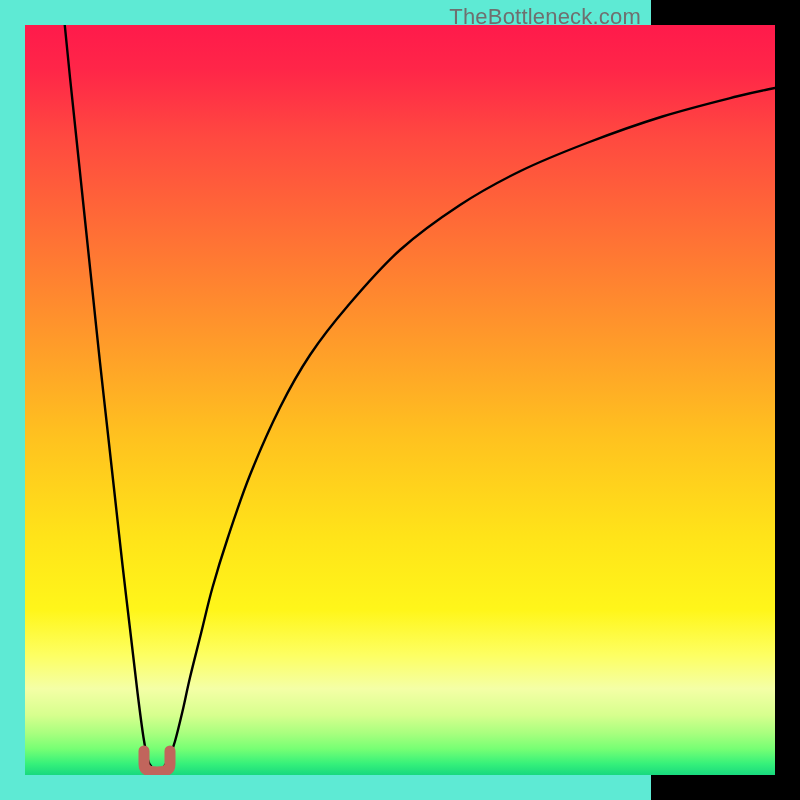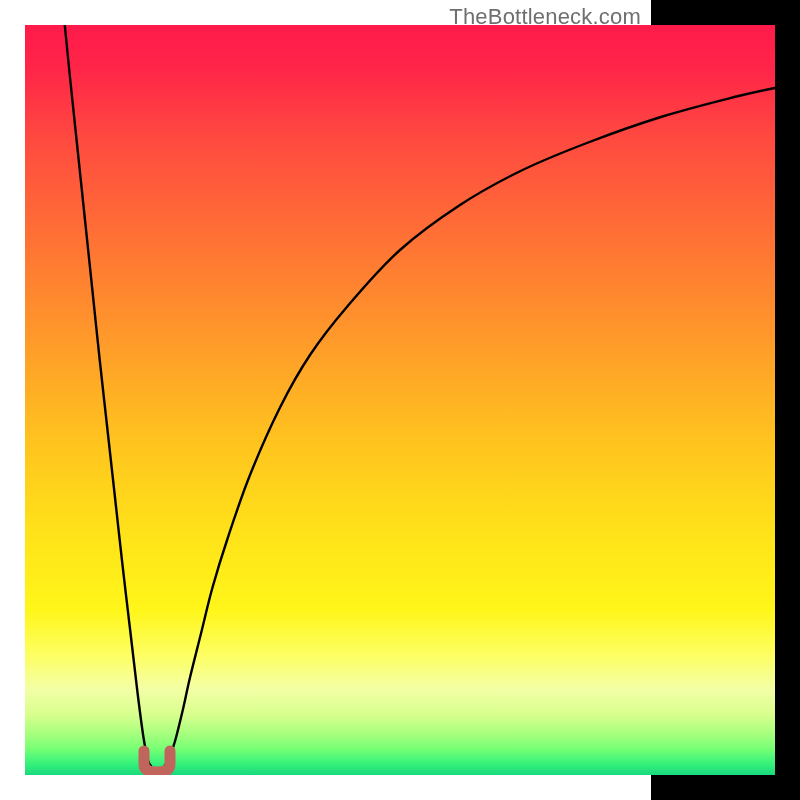--- a/index.html
+++ b/index.html
@@ -10,21 +10,21 @@
     overflow: hidden;
     background: #000;
     font-family: Arial, Helvetica, sans-serif;
   }
   .frame {
     position: absolute;
     left: 0;
     top: 0;
     width: 651px;
     height: 800px;
-    background: #ffffff;
+    background: #5eead4;
   }
   .plot {
     position: absolute;
     left: 25px;
     top: 25px;
     width: 750px;
     height: 750px;
   }
   .watermark {
     position: absolute;

